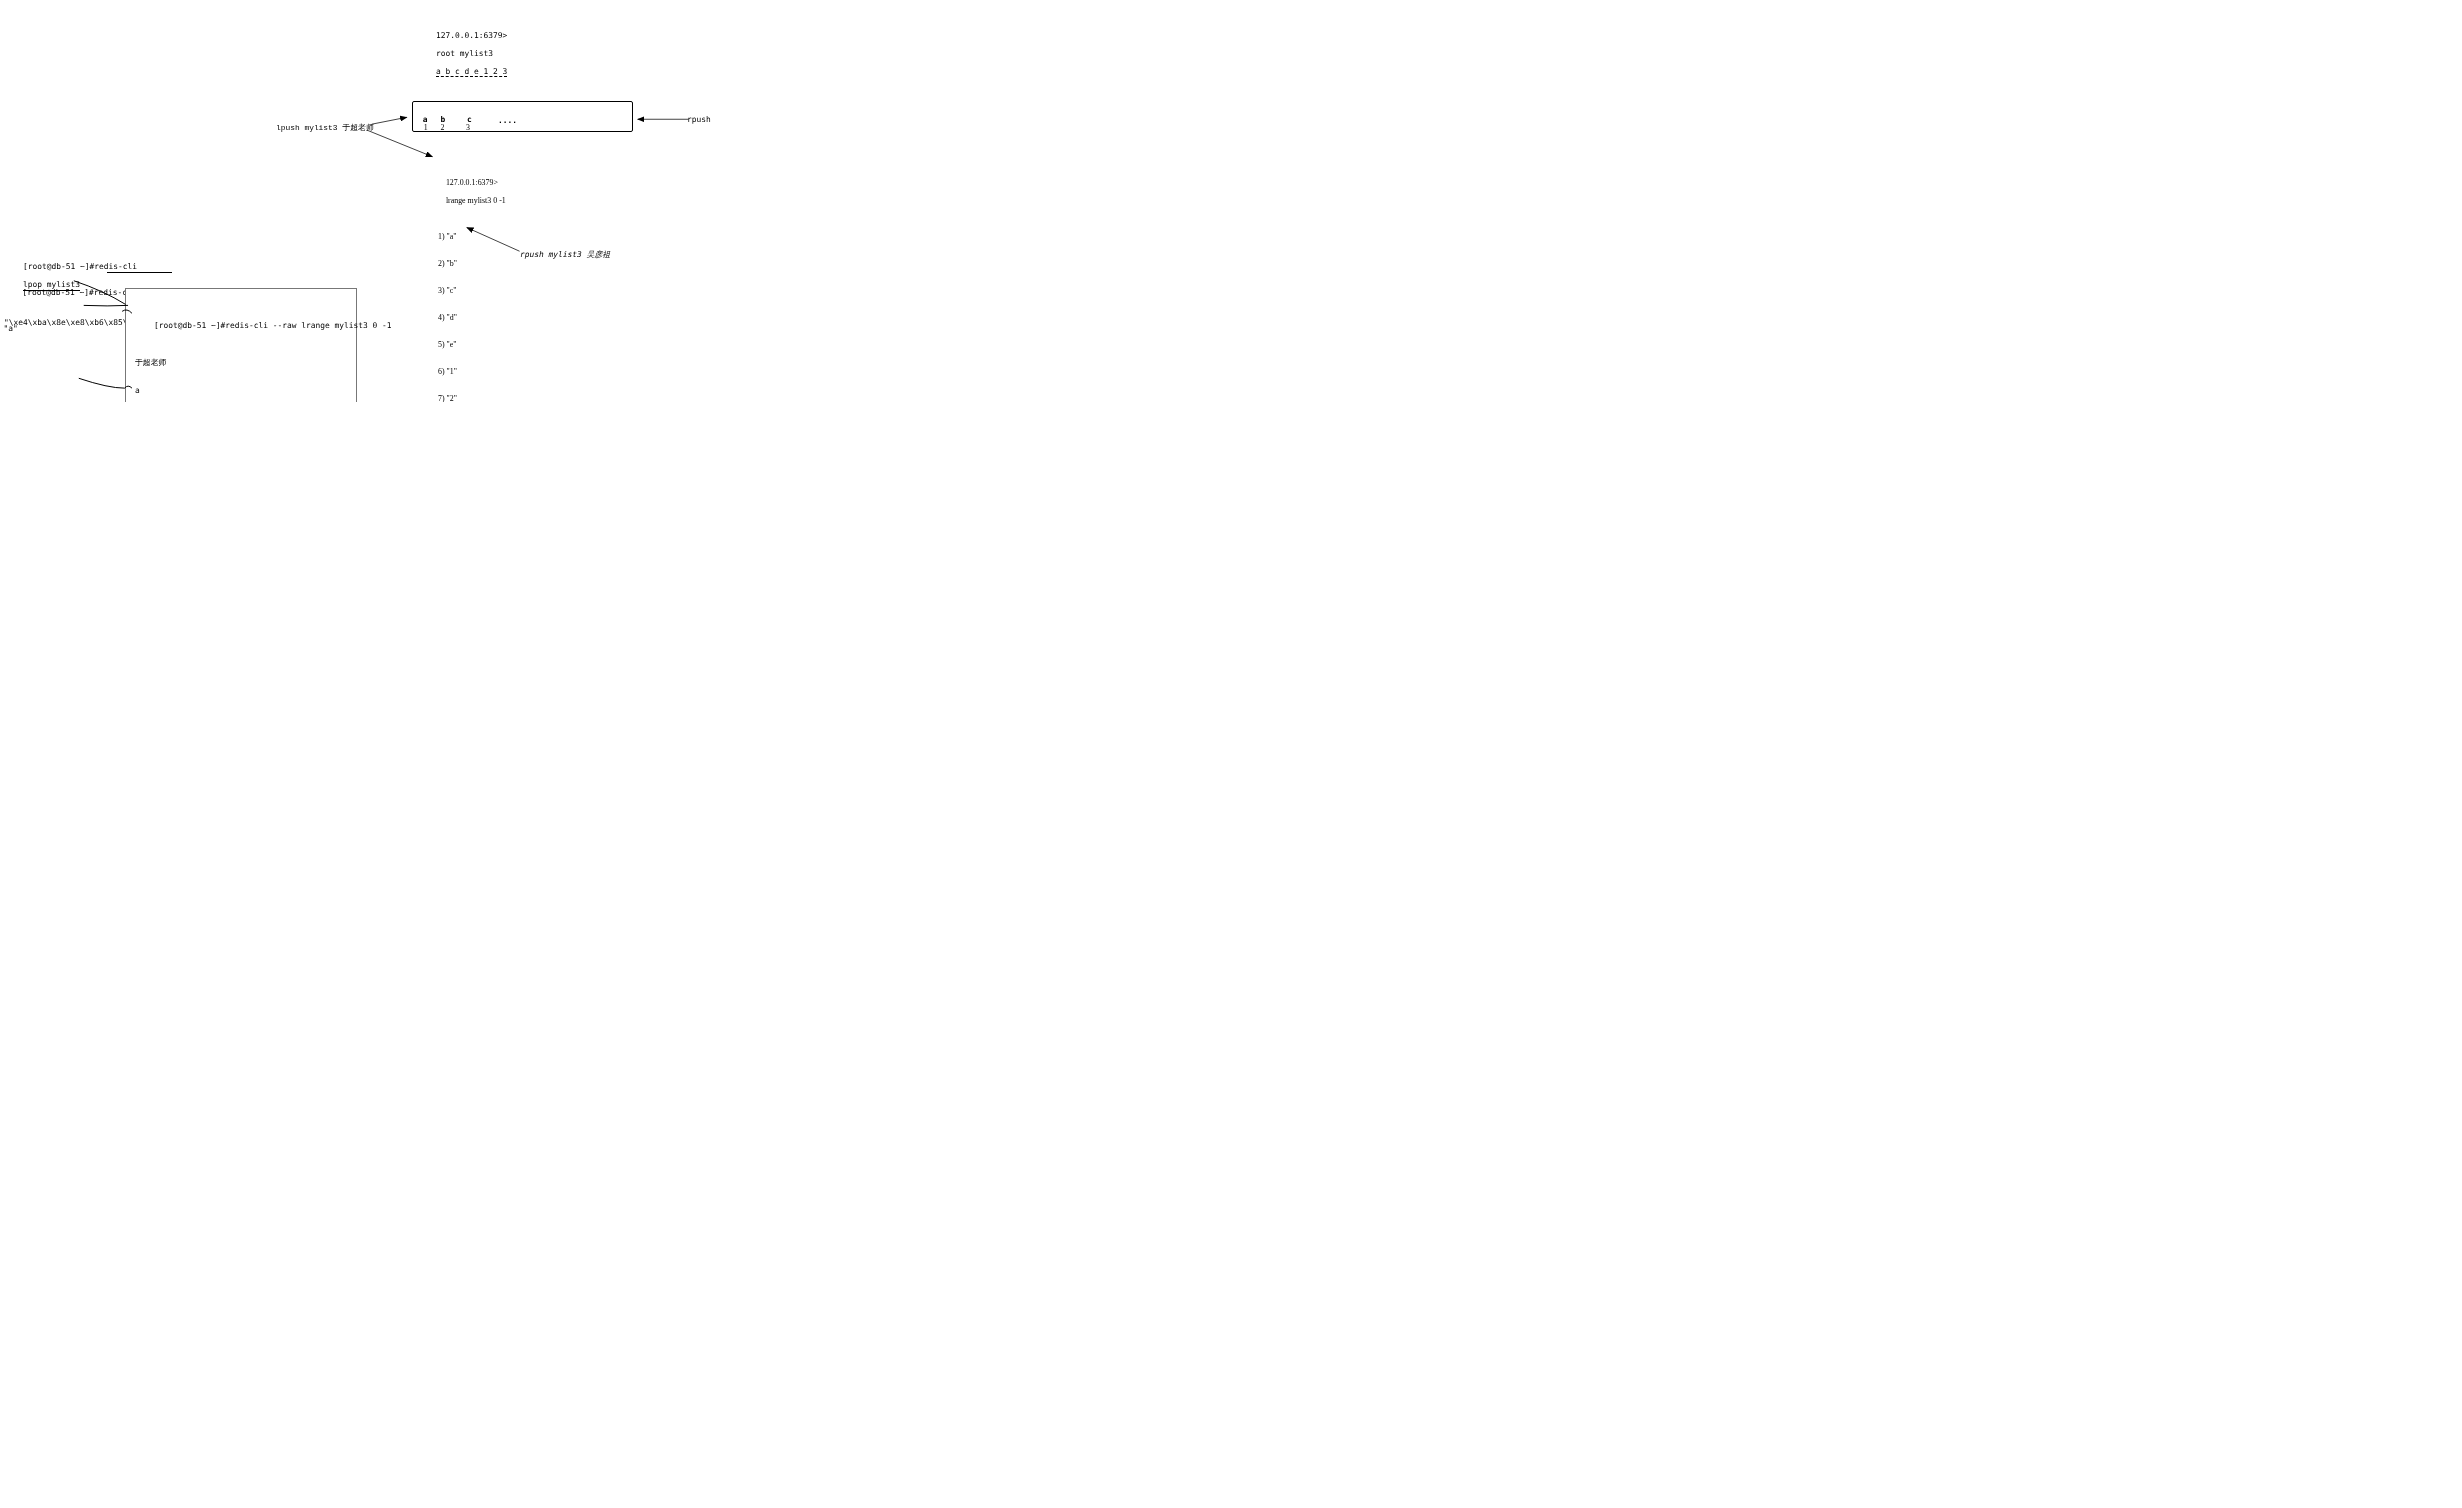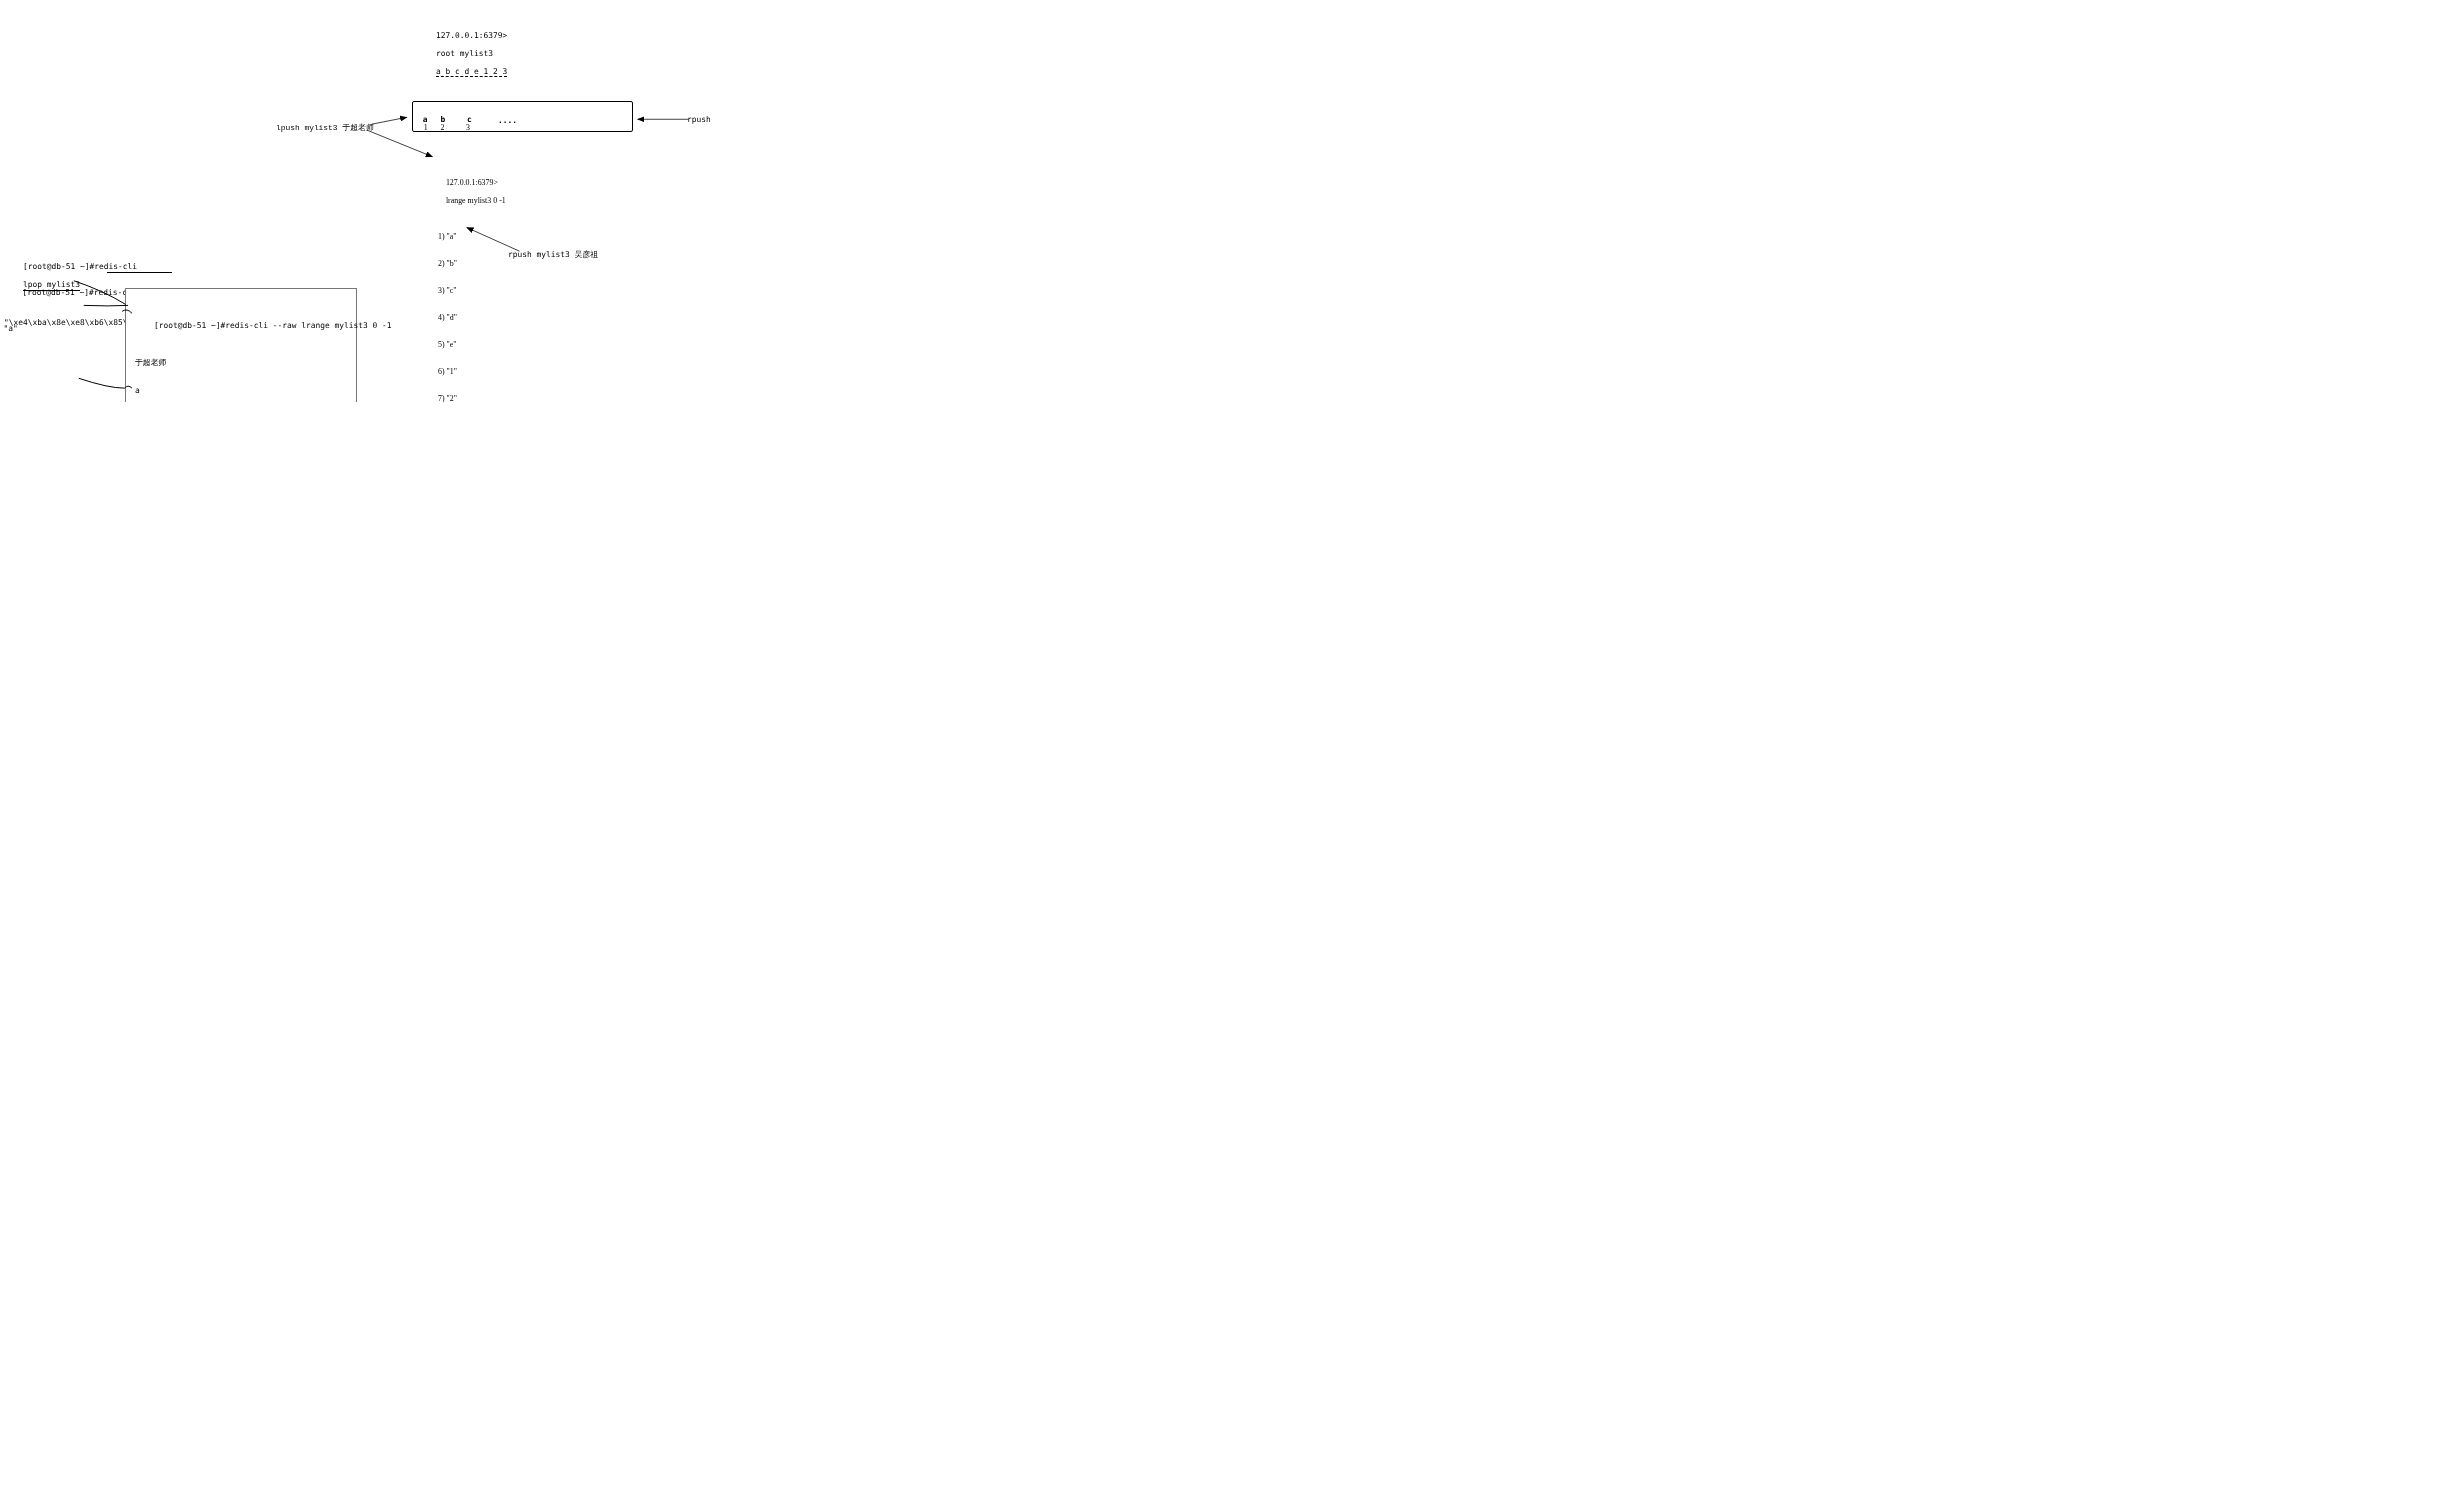--- a/index.html
+++ b/index.html
@@ -77,21 +77,21 @@
   <div>1) "a"</div>
   <div>2) "b"</div>
   <div>3) "c"</div>
   <div>4) "d"</div>
   <div>5) "e"</div>
   <div>6) "1"</div>
   <div>7) "2"</div>
   <div>8) "3"</div>
 </div>
 
-<div class="block mono" style="left:508px; top:249px;">rpush mylist3 吴彦祖</div>
+<div class="block mono" style="left:520px; top:249px;font-style:italic;">rpush mylist3 吴彦祖</div>
 
 <div class="block mono" style="left:4px; top:235px;">
   <div>
     <span>[root@db-51 ~]#</span><span>redis-cli</span>
     <span> </span>
     <span class="underline">lpop mylist3</span>
   </div>
   <div>"\xe4\xba\x8e\xe8\xb6\x85\xe8\x80\x81\xe5\xb8\x88"</div>
 </div>
 

